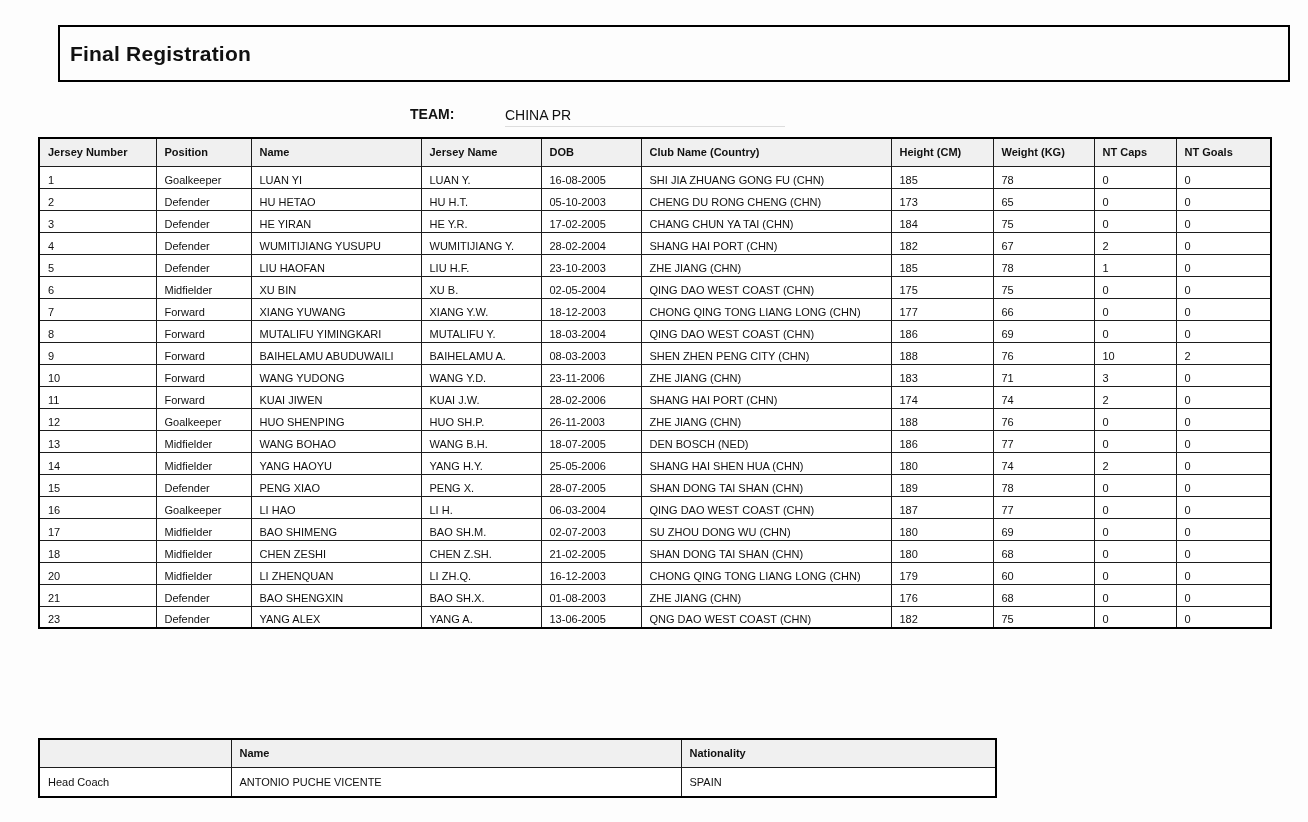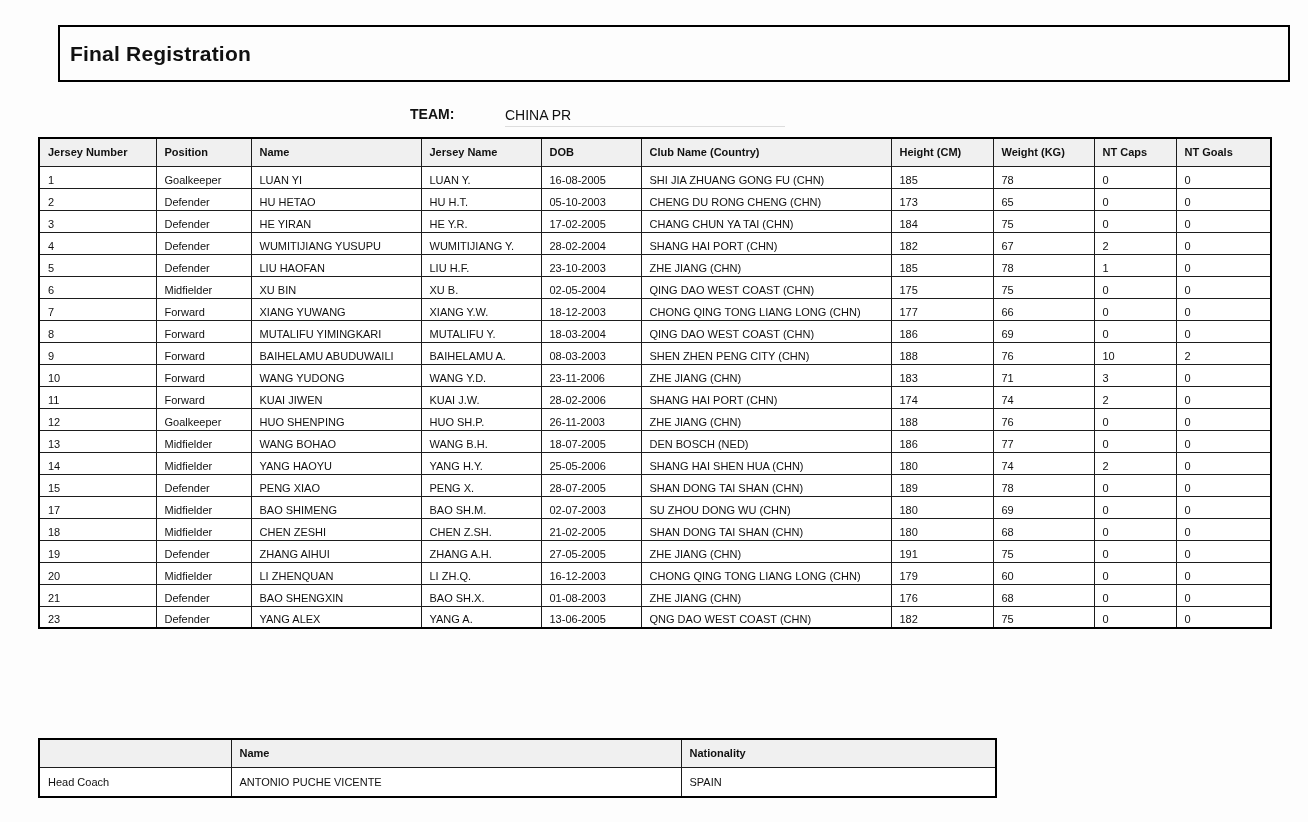--- a/index.html
+++ b/index.html
@@ -285,52 +285,52 @@
           <td>PENG XIAO</td>
           <td>PENG X.</td>
           <td>28-07-2005</td>
           <td>SHAN DONG TAI SHAN (CHN)</td>
           <td>189</td>
           <td>78</td>
           <td>0</td>
           <td>0</td>
         </tr>
         <tr>
+          <td>16</td>
+          <td>Goalkeeper</td>
+          <td>LI HAO</td>
+          <td>LI H.</td>
+          <td>06-03-2004</td>
+          <td>QING DAO WEST COAST (CHN)</td>
+          <td>187</td>
+          <td>77</td>
+          <td>0</td>
+          <td>0</td>
+        </tr>
+        <tr>
           <td>17</td>
           <td>Midfielder</td>
           <td>BAO SHIMENG</td>
           <td>BAO SH.M.</td>
           <td>02-07-2003</td>
           <td>SU ZHOU DONG WU (CHN)</td>
           <td>180</td>
           <td>69</td>
           <td>0</td>
           <td>0</td>
         </tr>
         <tr>
           <td>18</td>
           <td>Midfielder</td>
           <td>CHEN ZESHI</td>
           <td>CHEN Z.SH.</td>
           <td>21-02-2005</td>
           <td>SHAN DONG TAI SHAN (CHN)</td>
           <td>180</td>
           <td>68</td>
-          <td>0</td>
-          <td>0</td>
-        </tr>
-        <tr>
-          <td>19</td>
-          <td>Defender</td>
-          <td>ZHANG AIHUI</td>
-          <td>ZHANG A.H.</td>
-          <td>27-05-2005</td>
-          <td>ZHE JIANG (CHN)</td>
-          <td>191</td>
-          <td>75</td>
           <td>0</td>
           <td>0</td>
         </tr>
         <tr>
           <td>20</td>
           <td>Midfielder</td>
           <td>LI ZHENQUAN</td>
           <td>LI ZH.Q.</td>
           <td>16-12-2003</td>
           <td>CHONG QING TONG LIANG LONG (CHN)</td>

